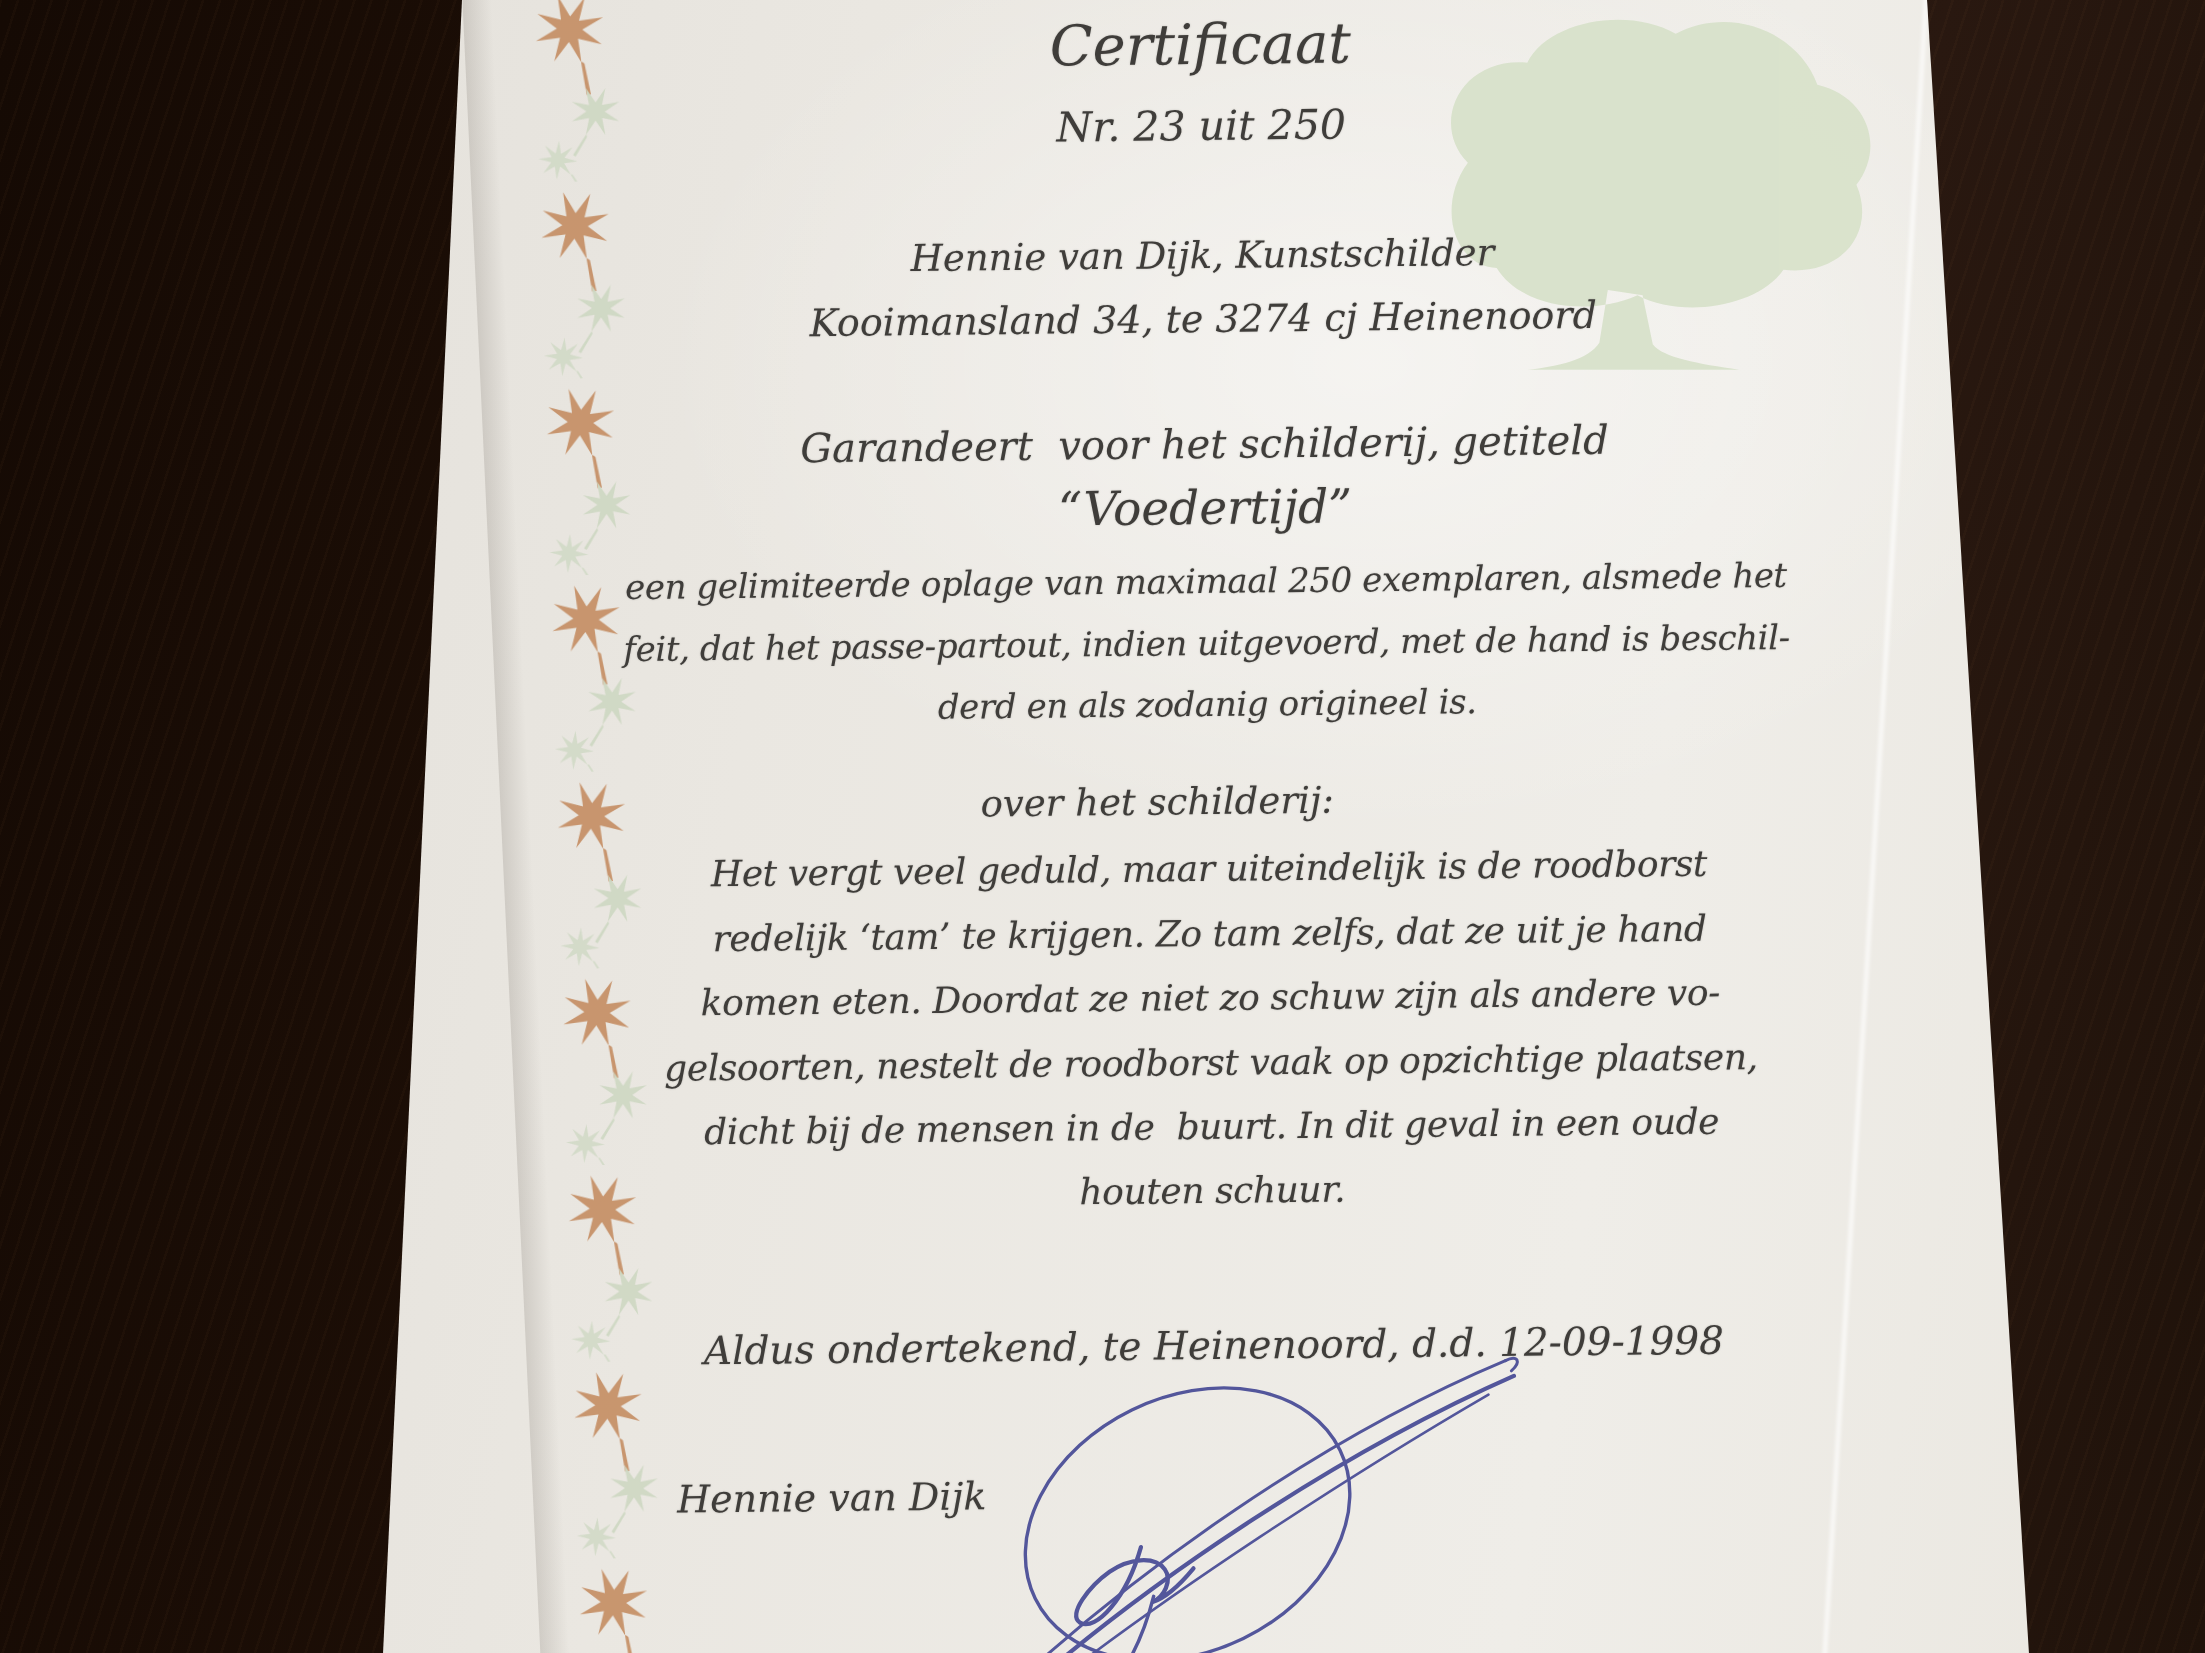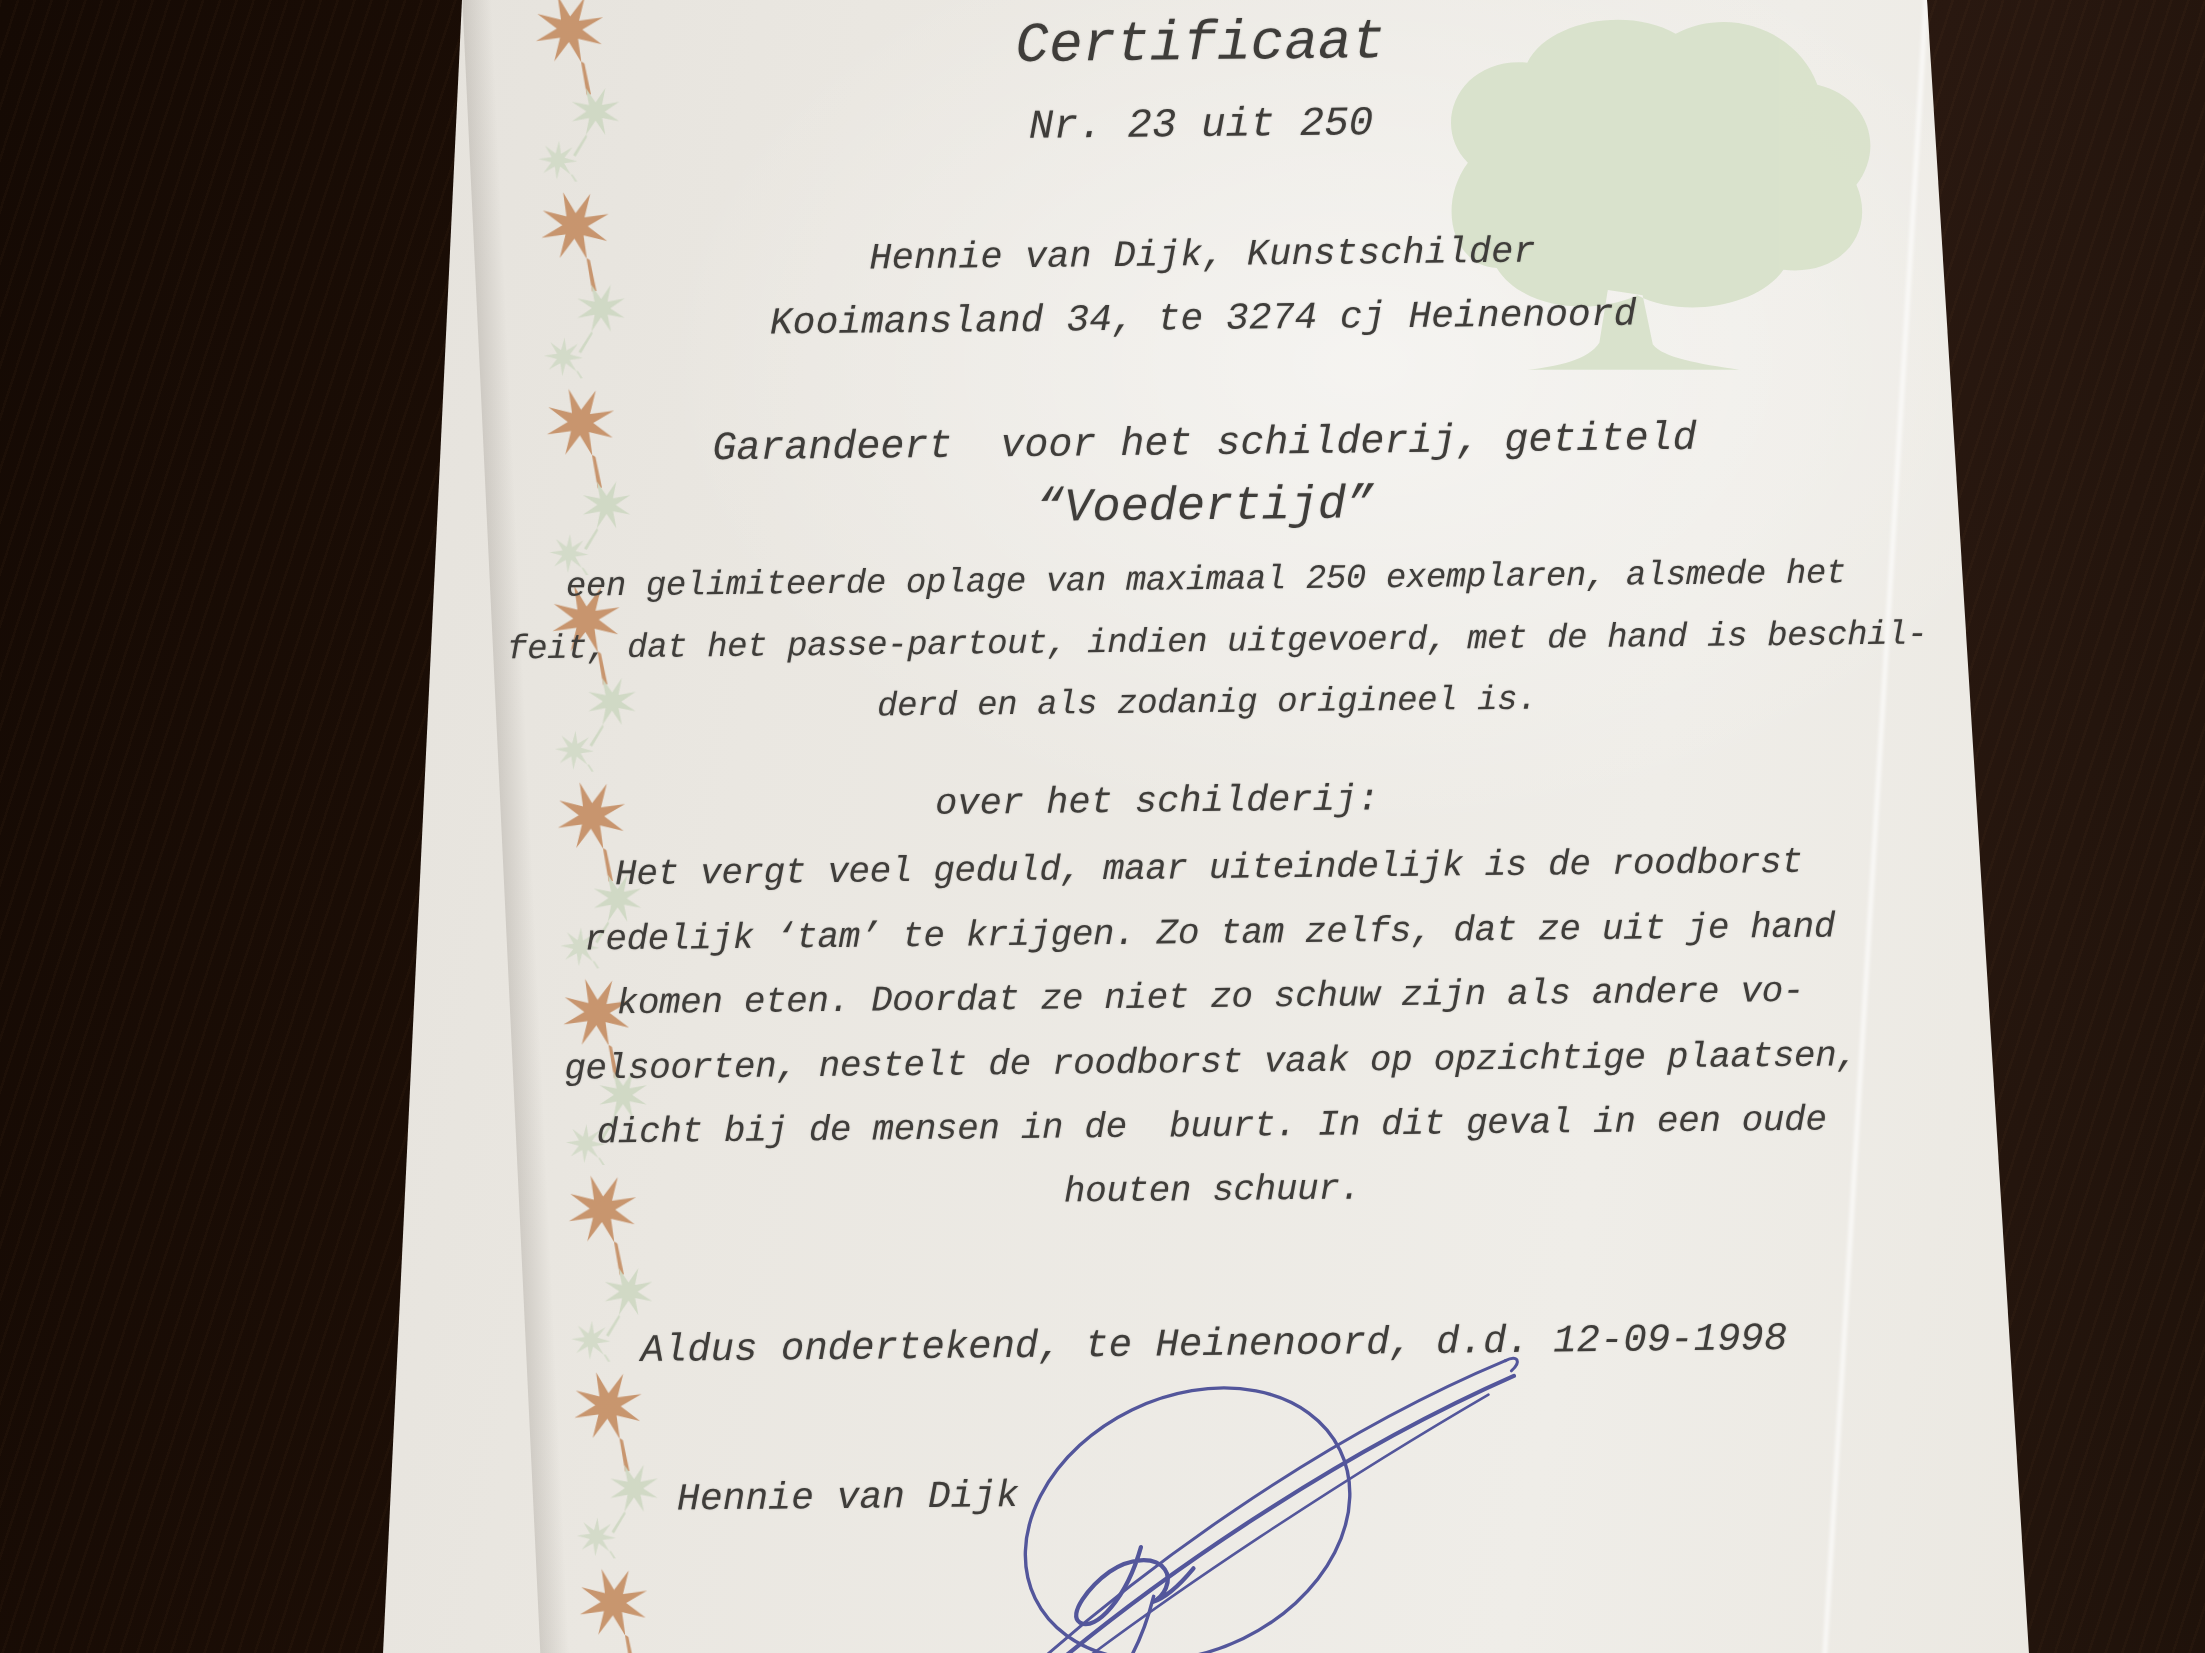--- a/index.html
+++ b/index.html
@@ -26,21 +26,20 @@
     content:"";position:absolute;inset:0;
     background:repeating-linear-gradient(108deg,rgba(150,100,55,.05) 0 2.5px,rgba(0,0,0,0) 2.5px 16px);
   }
   
   .paper{
     position:absolute;inset:0;
     clip-path:polygon(462px 0px,1927px 0px,2029px 1654px,383px 1654px);
     background:
       radial-gradient(1018px 679px at 62% 22%,rgba(255,255,255,.45),rgba(255,255,255,0) 70%),
       linear-gradient(100deg,#e2dfd9 0%,var(--c-paper) 35%,#efede8 72%,#eae7e0 100%);
-    font-family: Liberation Mono, monospace;
   }
   .edge-l{position:absolute;left:462px;top:-8.5px;width:29px;height:1688px;
     transform:rotate(-2.7deg);transform-origin:top left;
     background:linear-gradient(to right,rgba(55,45,35,.14),rgba(0,0,0,0));}
   .edge-r{position:absolute;left:1924px;top:-8.5px;width:5.1px;height:1688px;
     transform:rotate(3.5deg);transform-origin:top left;
     background:rgba(255,255,255,.6);filter:blur(1.7px);}
   .leafcol{position:absolute;left:468px;top:-15.3px;transform:rotate(-1.6deg);transform-origin:top center;opacity:.92;}
   .tree{position:absolute;left:1383px;top:10.2px;opacity:.95;}
   .sig{position:absolute;left:882px;top:1342px;}

